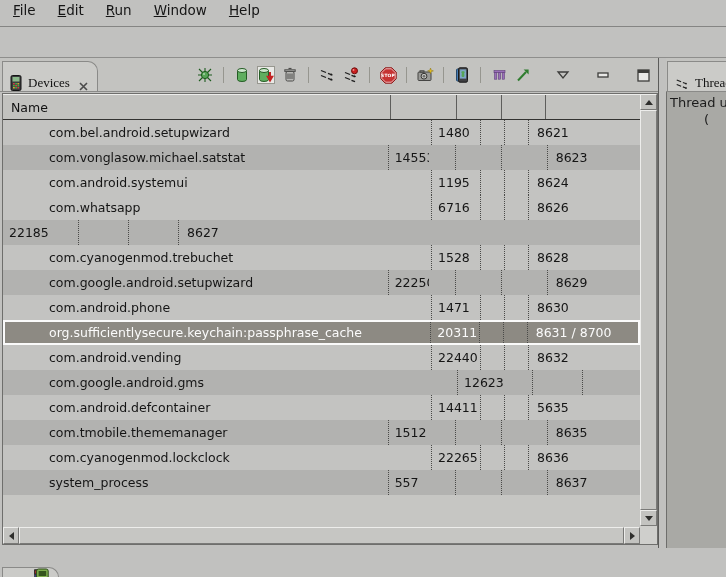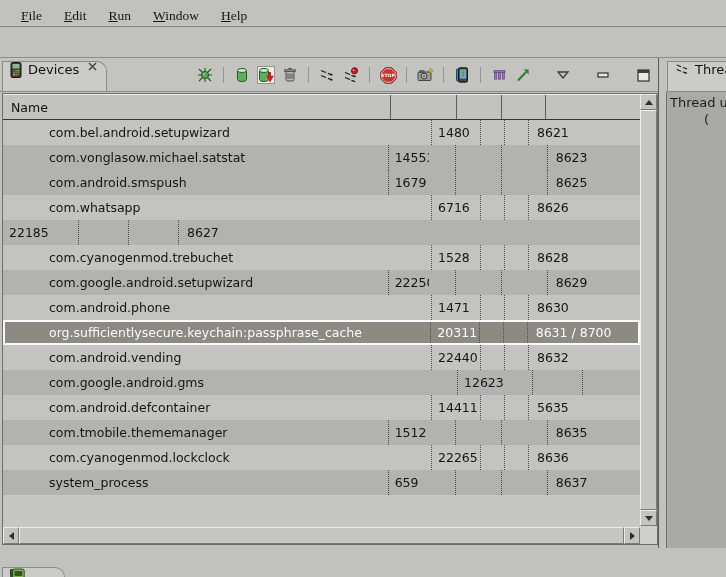--- a/index.html
+++ b/index.html
@@ -2,34 +2,34 @@
 <html style="--row-light: #c3c3c1; --row-dark: #b2b2b0; --sel-bg: #8d8a83; --sel-border: #fafafa; --sel-text: #fbfbfb;"><head>
 <meta charset="utf-8">
 <style>
   * { margin:0; padding:0; box-sizing:border-box; }
   html,body { width:726px; height:577px; overflow:hidden; background:#c1c1bf;
               font-family:"DejaVu Sans", sans-serif; }
   #window { position:relative; width:726px; height:577px; background:#c1c1bf; }
 
   
   #menubar { position:absolute; left:0; top:0; width:726px; height:27px;
-             display:flex; align-items:flex-end; padding-left:10px;
-             border-bottom:1px solid #858583; background:#c1c1bf;font-family:Liberation Serif, serif; }
+             display:flex; align-items:flex-start; padding-left:2px;
+             border-bottom:1px solid #858583; background:#c1c1bf; }
   .menu-item { padding:2px 11px; font-size:13.5px; color:#151515; cursor:default; }
   .menu-item .accel { text-decoration:underline; }
 
   
   #toolbar-strip { position:absolute; left:0; top:27px; width:726px; height:31px;
                    background:#c1c1bf; border-bottom:1px solid #8e8e8c; }
 
   
-  .tab { display:flex; align-items:flex-start; gap:6px; height:100%;
+  .tab { display:flex; align-items:flex-end; gap:6px; height:100%;
          background:#cbcbc8; border:1px solid #8a8a88; border-bottom:none;
          border-top-right-radius:10px; padding:0 9px 0 7px;
-         font-size:13px; color:#111; white-space:nowrap; }
+         font-size:13px; color:#111; white-space:nowrap;font-family:Liberation Serif, serif; }
   .tab .close-x { margin-left:3px; }
 
   
   #left-view { position:absolute; left:0; top:58px; width:659px; height:490px;
                border-right:1px solid #5c5c5a; background:#c1c1bf; }
   #left-tabbar { position:relative; height:34px; display:flex; align-items:flex-end;
                  padding-left:2px; border-bottom:1px solid #8a8a88; background:#c3c3c0; }
   #devices-tab { height:30px; }
 
   #view-toolbar { position:absolute; right:6px; top:4px; height:26px;
@@ -304,28 +304,28 @@
     </div>
 
     <div class="trow dark">
       <div class="cell name">com.vonglasow.michael.satstat</div>
       <div class="cell pid">14553</div>
       <div class="cell c3"></div>
       <div class="cell c4"></div>
       <div class="cell port">8623</div>
     </div>
 
-
-    <div class="trow dark">
-      <div class="cell name">com.android.smspush</div>
-      <div class="cell pid">1679</div>
-      <div class="cell c3"></div>
-      <div class="cell c4"></div>
-      <div class="cell port">8625</div>
-    </div>
+    <div class="trow light">
+      <div class="cell name">com.android.systemui</div>
+      <div class="cell pid">1195</div>
+      <div class="cell c3"></div>
+      <div class="cell c4"></div>
+      <div class="cell port">8624</div>
+    </div>
+
 
     <div class="trow light">
       <div class="cell name">com.whatsapp</div>
       <div class="cell pid">6716</div>
       <div class="cell c3"></div>
       <div class="cell c4"></div>
       <div class="cell port">8626</div>
     </div>
 
     <div class="trow dark">
@@ -401,21 +401,21 @@
     <div class="trow light">
       <div class="cell name">com.cyanogenmod.lockclock</div>
       <div class="cell pid">22265</div>
       <div class="cell c3"></div>
       <div class="cell c4"></div>
       <div class="cell port">8636</div>
     </div>
 
     <div class="trow dark">
       <div class="cell name">system_process</div>
-      <div class="cell pid">659</div>
+      <div class="cell pid">557</div>
       <div class="cell c3"></div>
       <div class="cell c4"></div>
       <div class="cell port">8637</div>
     </div>
   </div>
       </div>
 
       <div id="vscroll">
         <div class="sb-btn">
             <div class="arr up"></div>

